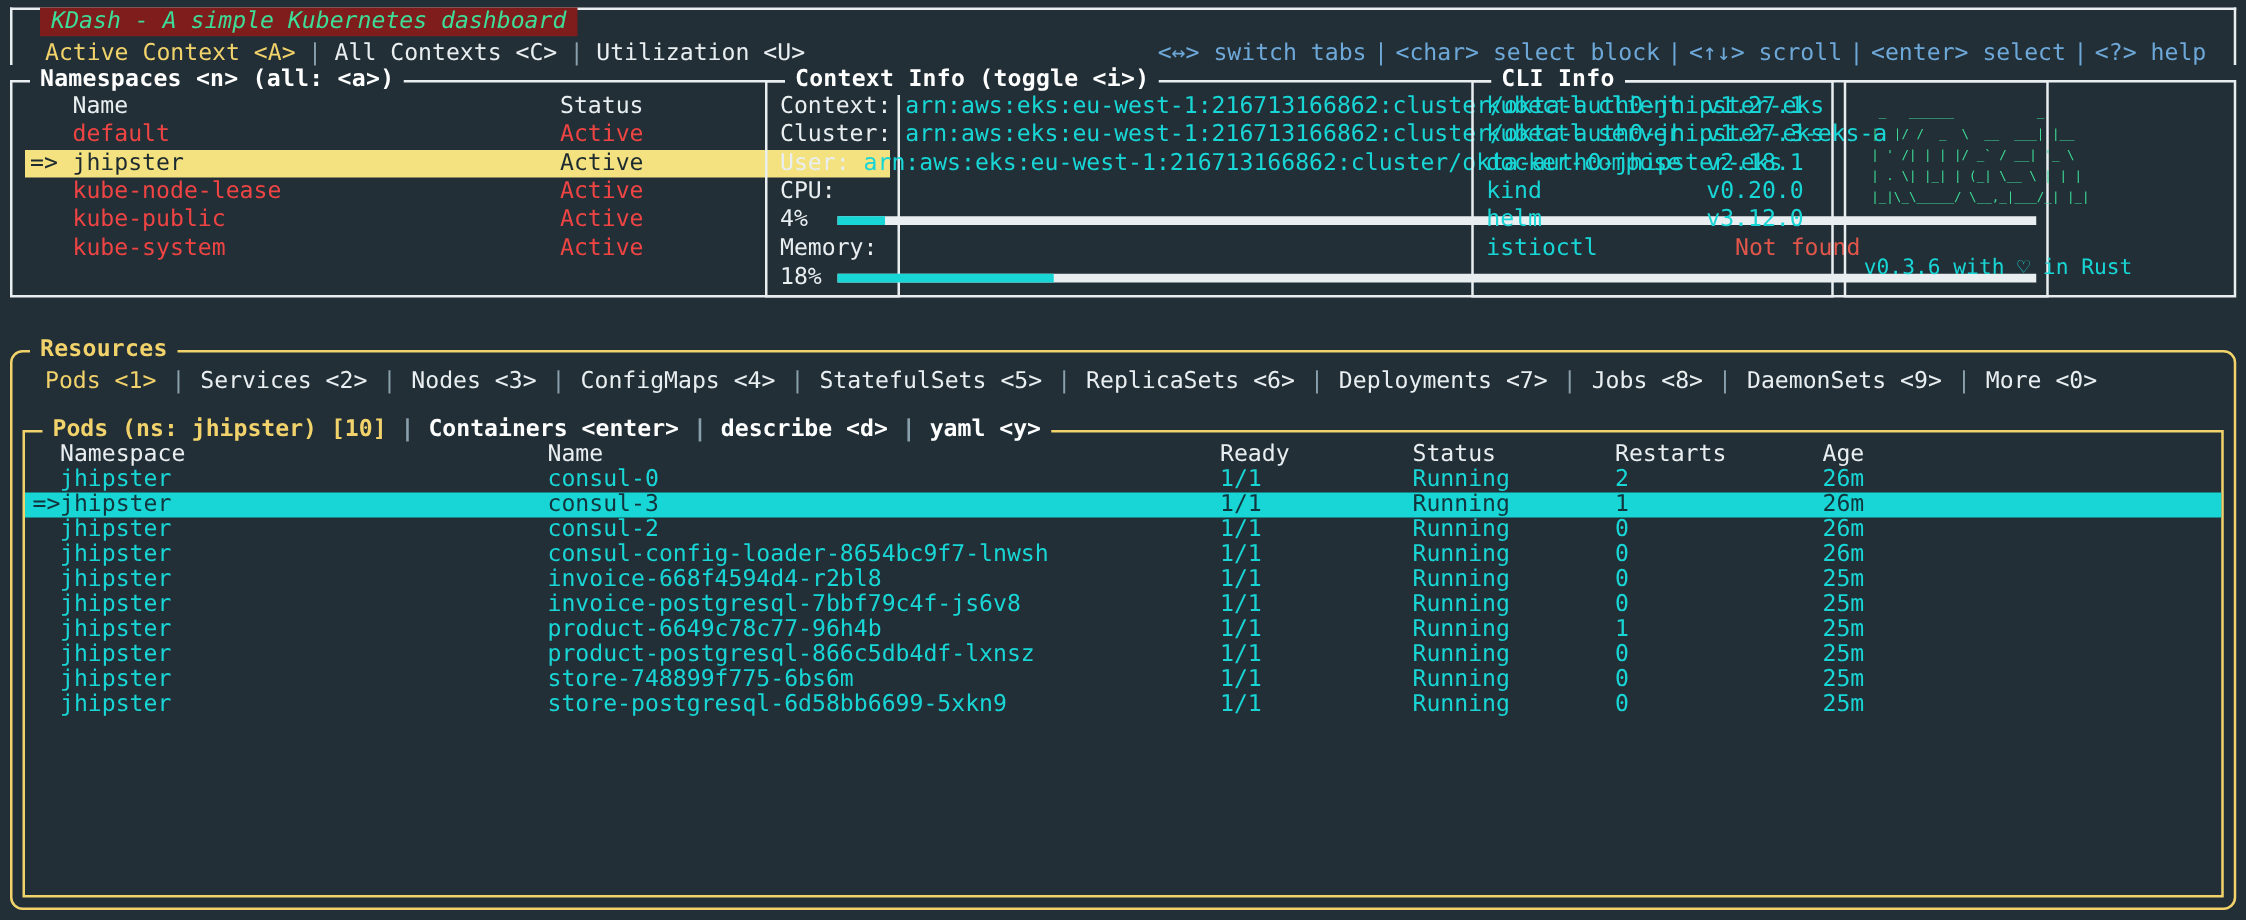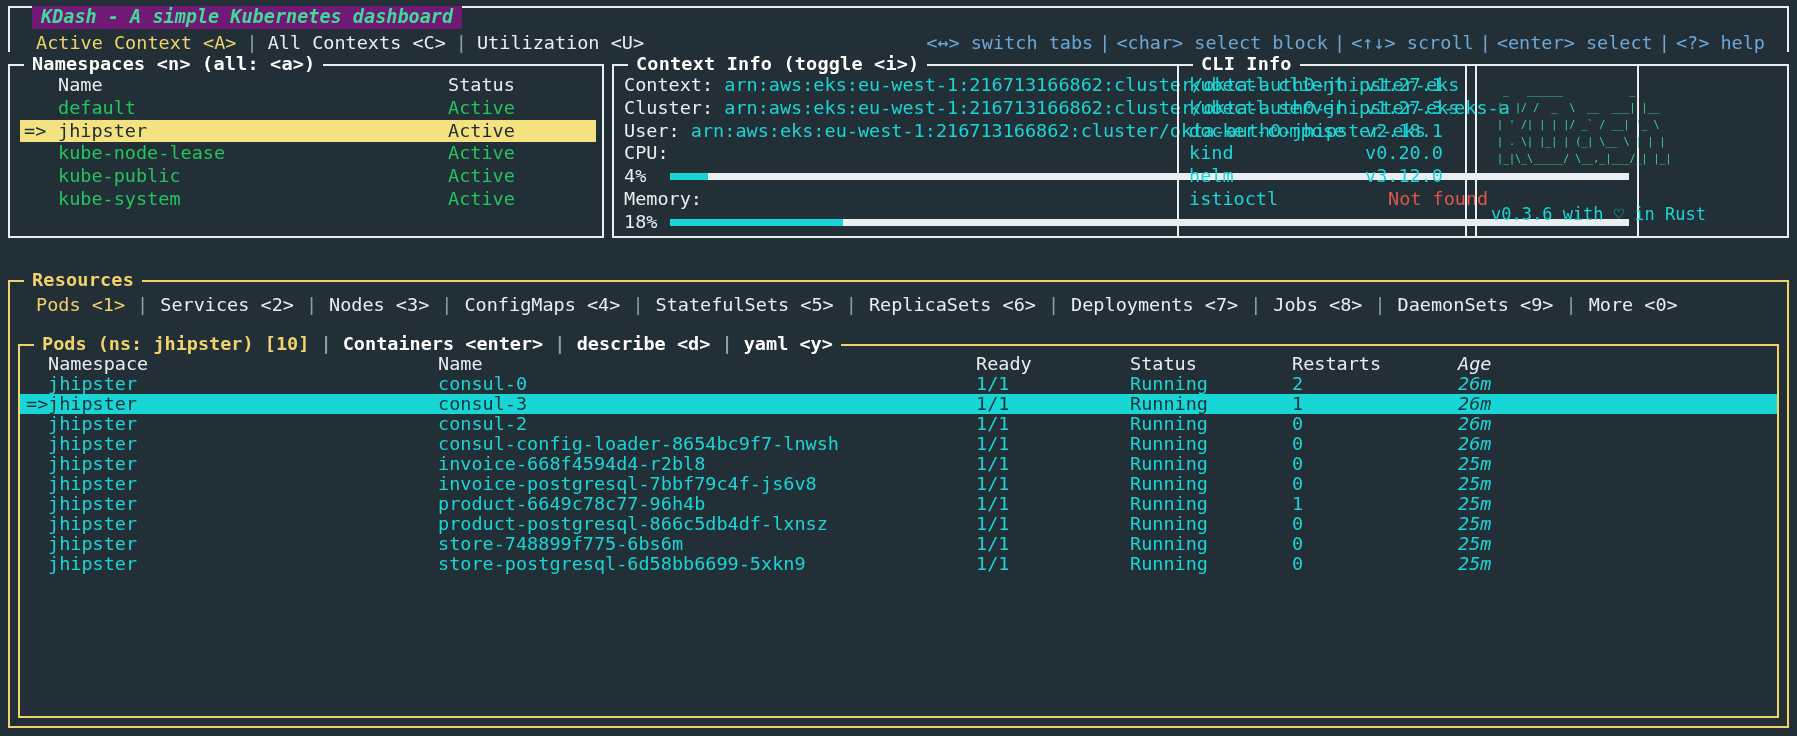--- a/index.html
+++ b/index.html
@@ -10,52 +10,52 @@
     font-size:18.5px;
     line-height:22.8px;
     color:#d5dde2;
     overflow:hidden;
     -webkit-font-smoothing:none;
   }
   .screen{position:relative;width:1797px;height:736px;}
 
   
   .panel{position:absolute;box-sizing:border-box;border:2px solid #e9eef1;}
-  .panel.yellow{border-color:#f2d36b;}
+  .panel.yellow{border-color:#f2d36b;border-radius:10px;}
   .panel > .ptitle{
     position:absolute;top:-13px;left:14px;
     background:#222f36;padding:0 8px;white-space:nowrap;
     font-weight:bold;letter-spacing:.2px;
   }
   .ptitle.white{color:#ffffff;}
   .ptitle.yellow{color:#f2d36b;}
 
   
   #titlebar{position:absolute;left:8px;top:6px;width:1781px;height:46px;
             box-sizing:border-box;border:2px solid #e9eef1;border-bottom:none;}
-  #apptitle{position:absolute;left:22px;top:-2px;background:#701a75;padding:0 9px;
-            color:#3ddc97;font-weight:bold;font-style:italic;white-space:nowrap;}
+  #apptitle{position:absolute;left:22px;top:-2px;background:#7f1d1d;padding:0 9px;
+            color:#3ddc97;font-weight:normal;font-style:italic;white-space:nowrap;}
   .tabrow{position:absolute;left:16px;top:24px;display:flex;align-items:center;
           white-space:nowrap;}
   .tabrow .tab{padding:0 10px;}
   .tabrow .sep{color:#8aa0ad;}
   .tab.active{color:#f2d36b;}
   .tab.idle{color:#e9eef1;}
   #helpbar{position:absolute;right:22px;top:24px;color:#6ea8d8;white-space:nowrap;}
   #helpbar .hsep{color:#6ea8d8;padding:0 6px;}
 
   
-  #ns{left:8px;top:64px;width:596px;height:174px;}
+  #ns{left:8px;top:64px;width:712px;height:174px;}
   .ns-grid{position:absolute;left:10px;top:8px;right:6px;}
   .ns-row{display:flex;height:22.8px;align-items:center;white-space:nowrap;}
   .ns-row .arrow{width:38px;flex:none;padding-left:4px;box-sizing:border-box;}
   .ns-row .c-name{width:390px;flex:none;}
   .ns-row .c-status{flex:none;}
   .ns-head{color:#e9eef1;}
-  .ns-item{color:#22c55e;}
+  .ns-item{color:#ef4444;}
   .ns-row.sel{background:#f3e27f;color:#1d2a30;}
   .ns-row.sel .c-name,.ns-row.sel .c-status,.ns-row.sel .arrow{color:#1d2a30;}
 
   
   #ctx{left:612px;top:64px;width:1027px;height:174px;}
   .ctx-body{position:absolute;left:10px;top:8px;right:8px;}
   .ctx-line{height:22.8px;white-space:nowrap;color:#e9eef1;}
   .ctx-line .val{color:#19d6d6;}
   .gauge-lbl{height:22.8px;color:#e9eef1;}
   .gauge-row{height:22.8px;display:flex;align-items:center;white-space:nowrap;}
@@ -94,21 +94,21 @@
   #pods .ptitle .w{color:#ffffff;}
   #pods .ptitle .s{color:#8aa0ad;}
   .tbl{position:absolute;left:0;right:0;top:8px;}
   .trow{display:flex;height:20px;align-items:center;white-space:nowrap;line-height:20px;}
   .trow .arrow{width:28px;flex:none;padding-left:6px;box-sizing:border-box;}
   .trow .c0{width:390px;flex:none;}
   .trow .c1{width:538px;flex:none;}
   .trow .c2{width:154px;flex:none;}
   .trow .c3{width:162px;flex:none;}
   .trow .c4{width:166px;flex:none;}
-  .trow .c5{flex:none;font-style:italic;}
+  .trow .c5{flex:none;}
   .thead{color:#e9eef1;}
   .tbody{color:#19d6d6;}
   .trow.sel{background:#19d6d6;color:#12343d;}
   .trow.sel div{color:#12343d;}
 </style>
 </head>
 <body>
 
 <div class="screen">
 

